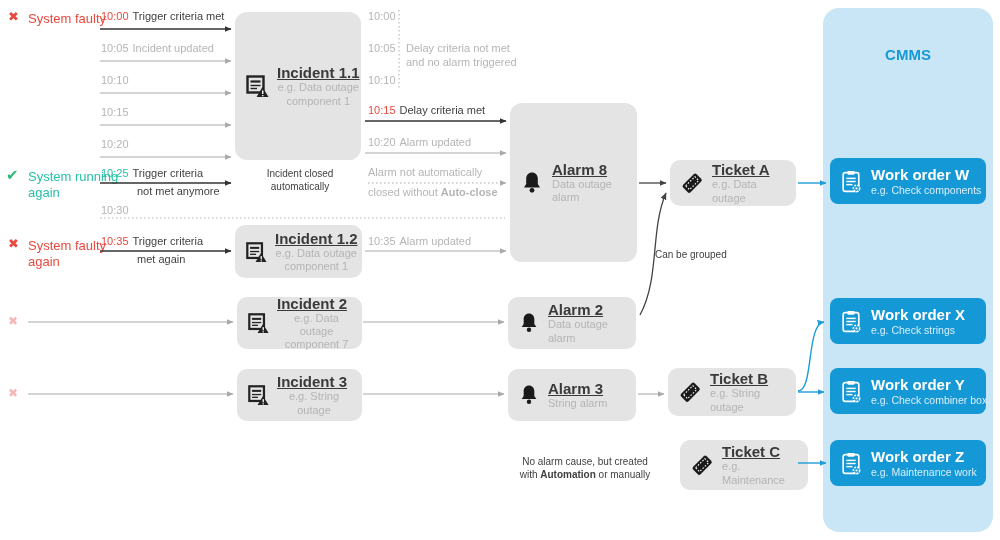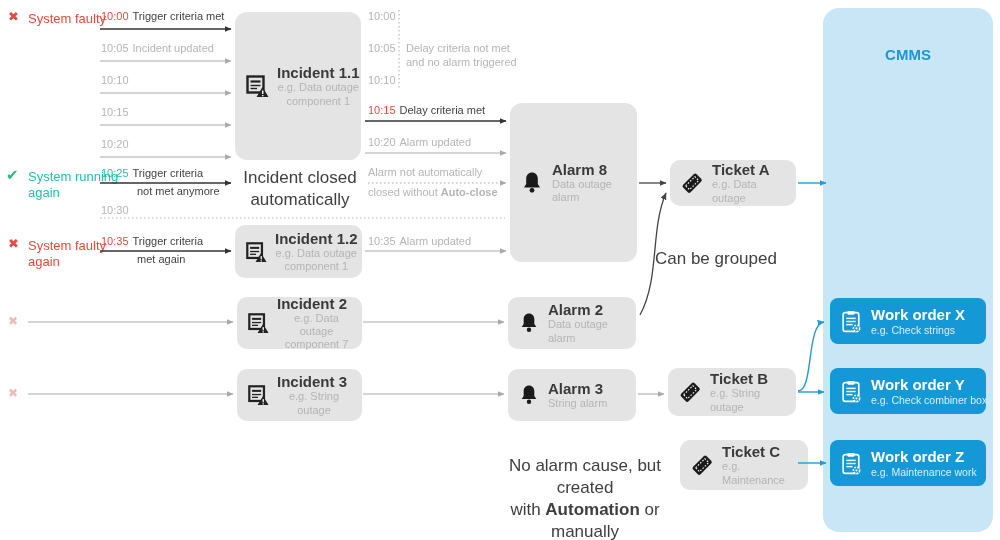--- a/index.html
+++ b/index.html
@@ -9,32 +9,32 @@
   .lbl .time{margin-right:4px;}
   .dark{color:#3f3f3f;}
   .red{color:#e8493f;}
   .teal{color:#27bfa6;}
   .b{font-weight:bold;}
   .status{position:absolute;font-size:13px;line-height:1.25;z-index:3;}
   .mark{position:absolute;font-weight:bold;z-index:3;}
   .box{position:absolute;background:#e4e4e4;border-radius:10px;display:flex;align-items:center;
        gap:8px;padding:0 6px 0 10px;box-sizing:border-box;z-index:2;}
   .box .col{display:flex;flex-direction:column;align-items:flex-start;}
-  .box .title{font-size:15px;font-weight:bold;color:#3a3a3a;line-height:1.15;white-space:nowrap;}
+  .box .title{font-size:15px;font-weight:bold;color:#3a3a3a;line-height:1.15;white-space:nowrap;text-decoration:underline;}
   .box .sub{font-size:11px;color:#b4b4b4;line-height:1.2;}
   .sub.c{text-align:center;max-width:97px;}
   .bigbox{border-radius:12px;}
   .panel{position:absolute;background:#c9e6f7;border-radius:16px;z-index:1;}
   .panel-title{position:absolute;font-size:15px;font-weight:bold;color:#1898d5;text-align:center;z-index:2;}
   .wo{position:absolute;background:#1598d6;border-radius:8px;display:flex;align-items:center;
       gap:7px;padding:0 4px 0 9px;box-sizing:border-box;z-index:2;}
   .wo .col{display:flex;flex-direction:column;align-items:flex-start;}
   .wo .title{font-size:15px;font-weight:bold;color:#ffffff;line-height:1.2;white-space:nowrap;}
   .wo .sub{font-size:10.5px;color:#d8effc;line-height:1.2;white-space:nowrap;}
-  .note{position:absolute;font-size:17px;line-height:1.3;z-index:3;}
+  .note{position:absolute;font-size:10px;line-height:1.3;z-index:3;}
   svg.wires{position:absolute;left:0;top:0;z-index:4;pointer-events:none;}
   .icon{flex:0 0 auto;display:block;}
 </style>
 </head>
 <body>
 
 <div id="canvas">
 
   <div class="panel" style="left:823px;top:8px;width:170px;height:524px;"></div>
   <div class="panel-title" style="left:823px;top:46px;width:170px;">CMMS</div>
@@ -241,20 +241,35 @@
           <rect x="2.5" y="7" width="19" height="10.5" rx="2" fill="#1a1a1a"></rect>
           <rect x="5.5" y="9.5" width="13" height="5.5" fill="none" stroke="#fff" stroke-width="1.1" stroke-dasharray="1.6 1.6"></rect>
         </g>
       </svg>
     <div class="col">
       <div class="title">Ticket C</div>
       <div class="sub">e.g. Maintenance</div>
     </div>
   </div>
 
+  <div class="wo" style="left:830px;top:158px;width:156px;height:46px;">
+    <svg class="icon" width="25" height="25" viewBox="0 0 24 24">
+        <rect x="4" y="3.5" width="15" height="18" rx="2" fill="none" stroke="#fff" stroke-width="1.6"></rect>
+        <rect x="8" y="1.8" width="7" height="3.6" rx="1" fill="#fff"></rect>
+        <line x1="7" y1="9" x2="16" y2="9" stroke="#fff" stroke-width="1.4"></line>
+        <line x1="7" y1="12" x2="16" y2="12" stroke="#fff" stroke-width="1.4"></line>
+        <line x1="7" y1="15" x2="13" y2="15" stroke="#fff" stroke-width="1.4"></line>
+        <circle cx="16.8" cy="18.6" r="3" fill="#1598d6" stroke="#fff" stroke-width="1.5" stroke-dasharray="1.8 1.1"></circle>
+        <circle cx="16.8" cy="18.6" r="1" fill="#fff"></circle>
+      </svg>
+    <div class="col">
+      <div class="title">Work order W</div>
+      <div class="sub">e.g. Check components</div>
+    </div>
+  </div>
 
   <div class="wo" style="left:830px;top:368px;width:156px;height:46px;">
     <svg class="icon" width="25" height="25" viewBox="0 0 24 24">
         <rect x="4" y="3.5" width="15" height="18" rx="2" fill="none" stroke="#fff" stroke-width="1.6"></rect>
         <rect x="8" y="1.8" width="7" height="3.6" rx="1" fill="#fff"></rect>
         <line x1="7" y1="9" x2="16" y2="9" stroke="#fff" stroke-width="1.4"></line>
         <line x1="7" y1="12" x2="16" y2="12" stroke="#fff" stroke-width="1.4"></line>
         <line x1="7" y1="15" x2="13" y2="15" stroke="#fff" stroke-width="1.4"></line>
         <circle cx="16.8" cy="18.6" r="3" fill="#1598d6" stroke="#fff" stroke-width="1.5" stroke-dasharray="1.8 1.1"></circle>
         <circle cx="16.8" cy="18.6" r="1" fill="#fff"></circle>

